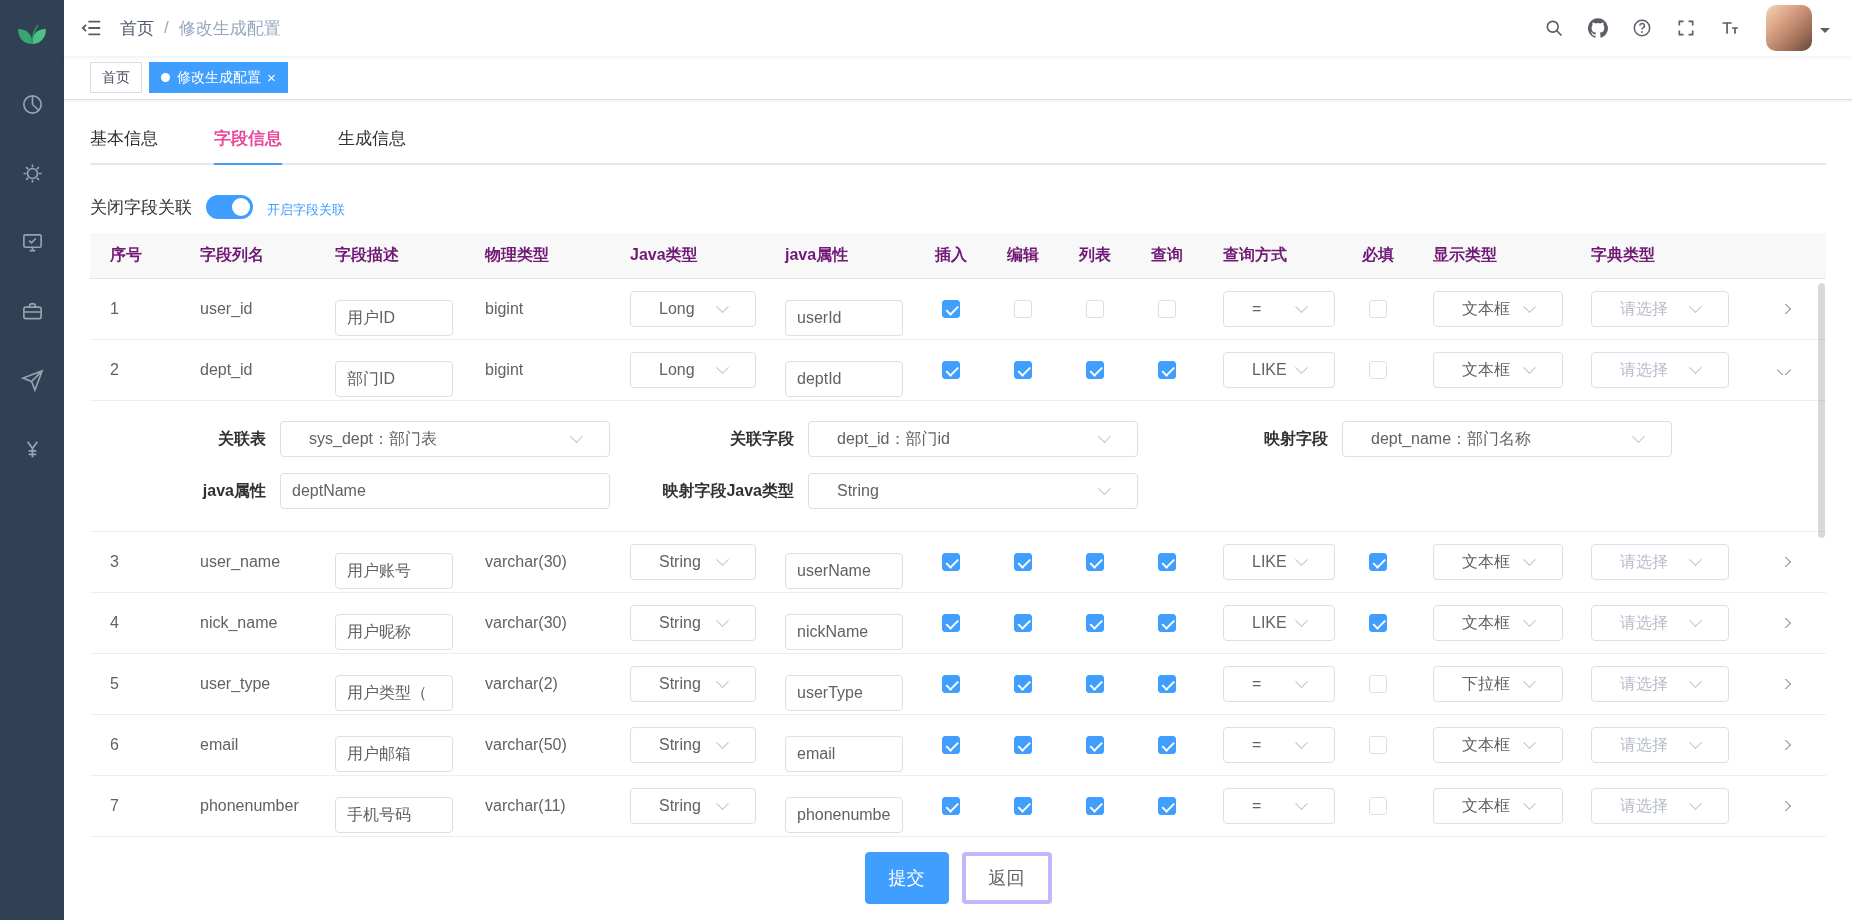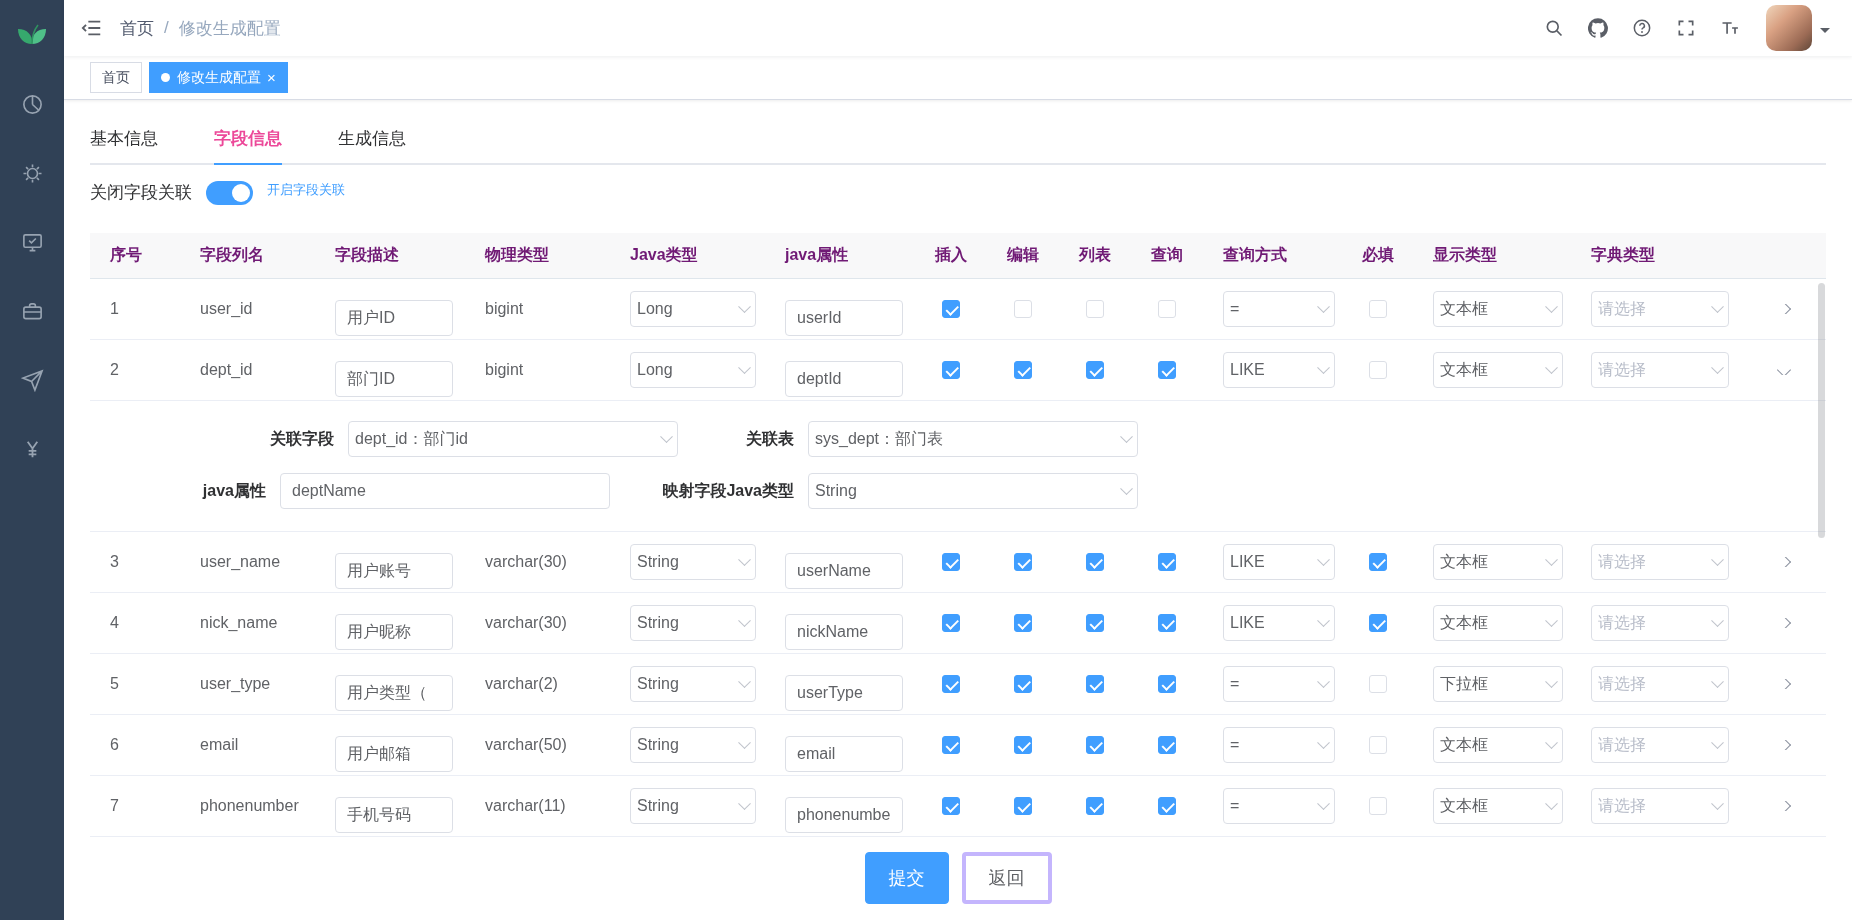--- a/index.html
+++ b/index.html
@@ -39,38 +39,38 @@
   .tag-dot { width:9px; height:9px; border-radius:50%; background:#fff; margin-right:7px; }
   .tag-close { margin-left:6px; font-size:15px; line-height:1; }
 
   
   .content { flex:1; padding:14px 26px 0 26px; overflow:hidden; position:relative; background:#fff; }
 
   .tabs { display:flex; border-bottom:2px solid #e4e7ed; }
   .tab { font-size:17px; color:#303133; padding:13px 0; margin-right:56px; margin-bottom:-2px; cursor:pointer; border-bottom:2px solid transparent; }
   .tab.active { color:#ec4899; border-bottom-color:#409eff; font-weight:700; }
 
-  .assoc-row { display:flex; align-items:flex-start; margin:16px 0 14px 0; height:38px; }
+  .assoc-row { display:flex; align-items:flex-end; margin:16px 0 14px 0; height:38px; }
   .assoc-label { font-size:17px; color:#303133; }
   .switch { width:47px; height:24px; border-radius:13px; background:#409eff; position:relative; margin:0 14px; cursor:pointer; flex:none; }
   .switch::after { content:""; position:absolute; top:3px; right:3px; width:18px; height:18px; border-radius:50%; background:#fff; }
   .assoc-link { font-size:13px; color:#409eff; cursor:pointer; }
 
   
   .table-wrap { position:relative; --cols:90px 135px 150px 145px 155px 150px 72px 72px 72px 72px 140px 70px 158px 170px 1fr; }
   .tr, .thead { display:grid; grid-template-columns:var(--cols); align-items:center; }
   .thead { background:#f8f8f9; height:46px; border-bottom:1px solid #dfe6ec; }
   .th { font-weight:700; color:#701a75; font-size:16px; padding-left:20px; white-space:nowrap; }
   .th.center, .td.center { padding-left:0; text-align:center; display:flex; align-items:center; justify-content:center; }
   .tr { height:61px; border-bottom:1px solid #ebeef5; background:#fff; }
   .td { padding-left:20px; color:#606266; font-size:16px; white-space:nowrap; overflow:hidden; }
 
   .el-input { height:36px; border:1px solid #dcdfe6; border-radius:4px; padding:0 11px; font-size:16px; color:#606266; font-family:inherit; outline:none; background:#fff; }
   .w-cell { width:118px;margin-top:18px; }
-  .el-select { display:inline-flex; align-items:center; justify-content:space-between; height:36px; border:1px solid #dcdfe6; border-radius:4px; padding:0 6px; background:#fff; color:#606266; cursor:pointer; font-size:16px; }
+  .el-select { display:inline-flex; align-items:center; justify-content:space-between; height:36px; border:1px solid #dcdfe6; border-radius:4px; padding:0 28px; background:#fff; color:#606266; cursor:pointer; font-size:16px; }
   .sel-val { white-space:nowrap; overflow:hidden; }
   .chev { width:9px; height:9px; border-right:1.6px solid #c0c4cc; border-bottom:1.6px solid #c0c4cc; transform:rotate(45deg) translate(-2px,-2px); margin-left:8px; flex:none; }
   .el-select.ph .sel-val { color:#b8bdc9; }
   .w-java { width:126px; } .w-query { width:112px; } .w-disp { width:130px; } .w-dict { width:138px; }
 
   .cb { width:18px; height:18px; border:1px solid #dcdfe6; border-radius:3px; background:#fff; display:inline-block; position:relative; cursor:pointer; }
   .cb.checked { background:#409eff; border-color:#409eff; }
   .cb.checked::after { content:""; position:absolute; left:5.5px; top:2px; width:4.5px; height:9.5px; border-right:2px solid #fff; border-bottom:2px solid #fff; transform:rotate(45deg); }
 
   .exp { width:10px; height:10px; border-top:1.7px solid #8a919f; border-right:1.7px solid #8a919f; transform:rotate(45deg); display:inline-block; cursor:pointer; }
@@ -332,30 +332,37 @@
         <span class="chev"></span>
       </div>
     </div>
     <div class="td center">
                 <span class="exp open"></span>
               </div>
   </div>
             <div class="expand-panel" id="expand-panel">
           <div class="panel-row">
             <div class="pgroup">
+              <label class="plabel lw1">关联表</label>
+              <div class="el-select w-big">
+                <span class="sel-val">sys_dept：部门表</span>
+                <span class="chev"></span>
+              </div>
+            </div>
+            <div class="pgroup">
               <label class="plabel lw2">关联字段</label>
               <div class="el-select w-big">
                 <span class="sel-val">dept_id：部门id</span>
                 <span class="chev"></span>
               </div>
             </div>
             <div class="pgroup">
-              <label class="plabel lw1">关联表</label>
+              <label class="plabel lw3">映射字段</label>
               <div class="el-select w-big">
-                <span class="sel-val">sys_dept：部门表</span>
+                <span class="sel-val">dept_name：部门名称</span>
                 <span class="chev"></span>
               </div>
             </div>
           </div>
           <div class="panel-row">
             <div class="pgroup">
               <label class="plabel lw1">java属性</label>
               <input class="el-input w-big" value="deptName" style="">
             </div>
             <div class="pgroup">

